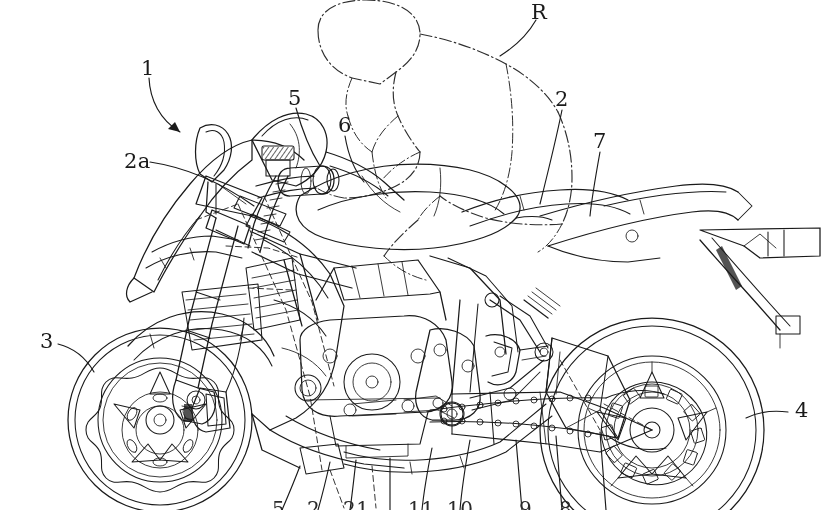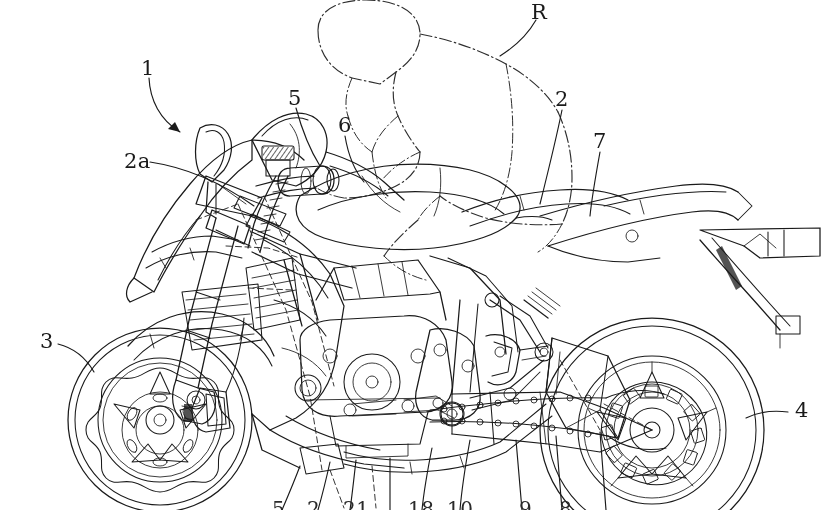--- a/index.html
+++ b/index.html
@@ -554,21 +554,21 @@
   <div class="lbl" style="left:40px;top:331px;">3</div>
 
   <div class="lbl" style="left:795px;top:400px;">4</div>
 
   <div class="lbl cut" style="left:272px;top:499px;">5</div>
 
   <div class="lbl cut" style="left:307px;top:499px;">2</div>
 
   <div class="lbl cut" style="left:343px;top:499px;text-align:right;">21</div>
 
-  <div class="lbl cut" style="left:408px;top:499px;">18</div>
+  <div class="lbl cut" style="left:408px;top:499px;">11</div>
 
   <div class="lbl cut" style="left:447px;top:499px;">10</div>
 
   <div class="lbl cut" style="left:519px;top:499px;">9</div>
 
   <div class="lbl cut" style="left:559px;top:499px;">8</div>
 
 </div>
 
 </body></html>

